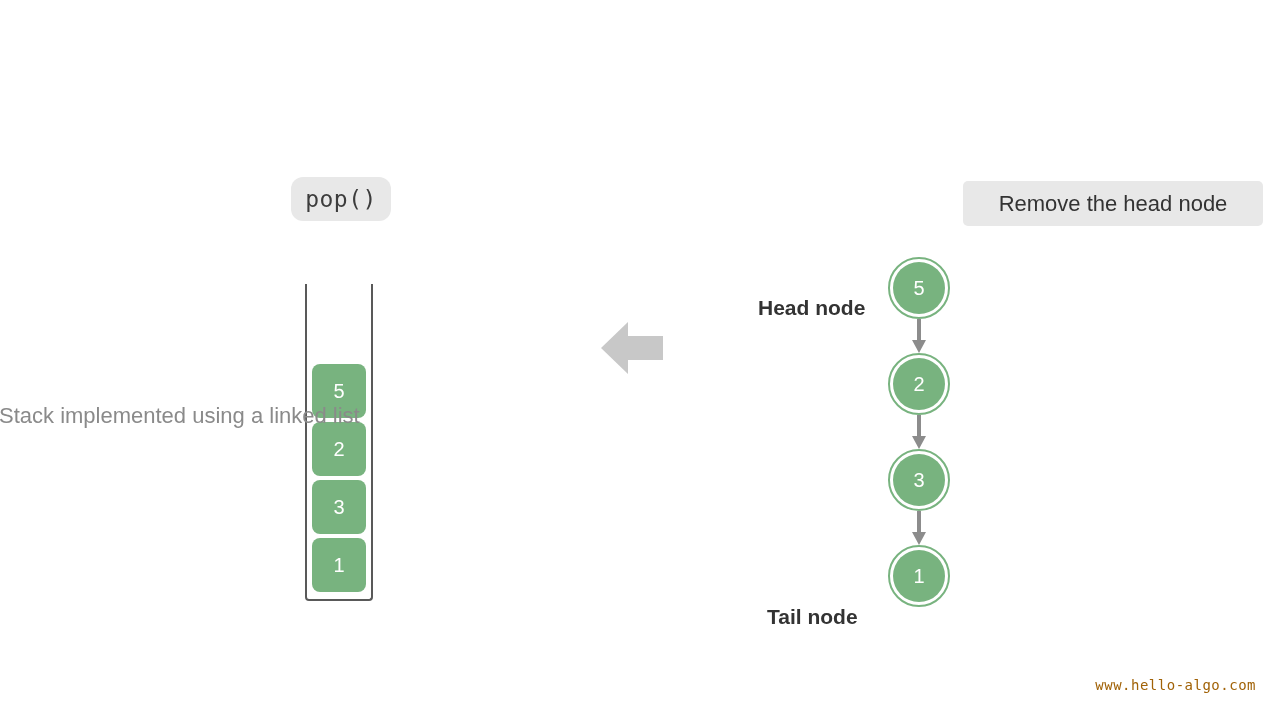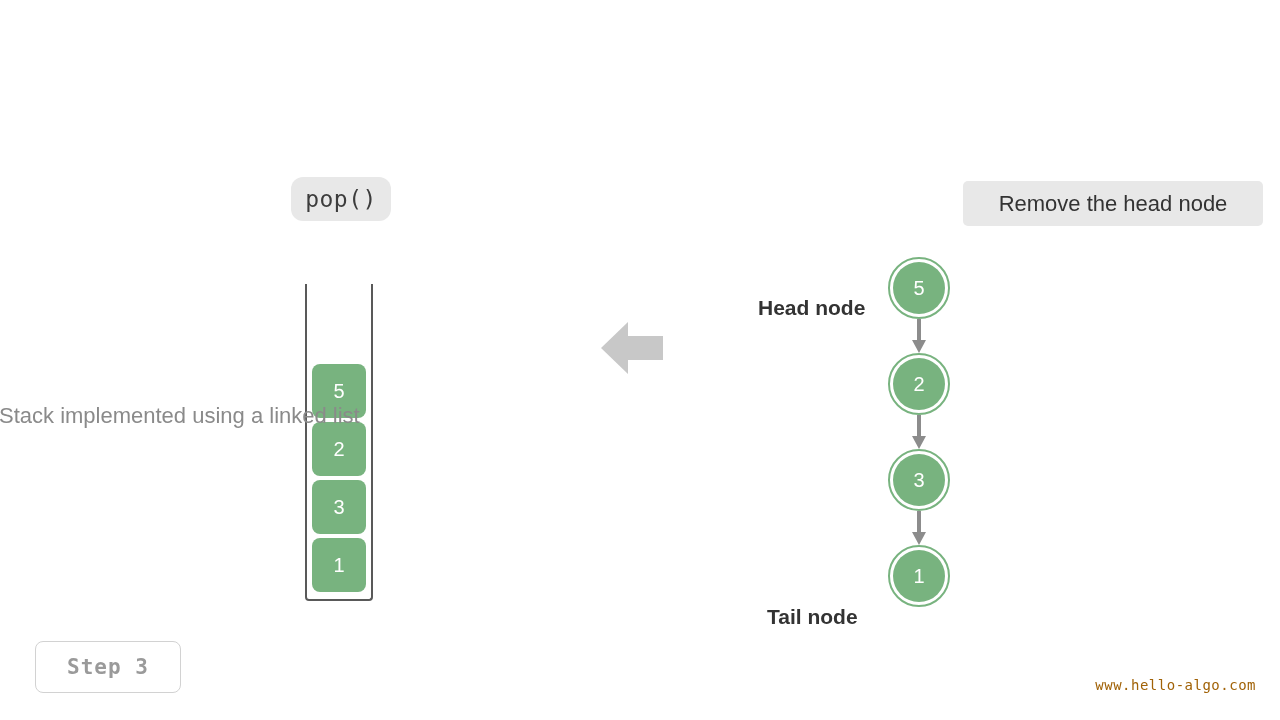--- a/index.html
+++ b/index.html
@@ -260,17 +260,16 @@
     <div class="ll-node" style="top:288px;">
       <div class="disc">1</div>
     </div>
 
   </div>
 
   <div class="node-label label-head">Head node</div>
 
   <div class="node-label label-tail">Tail node</div>
 
-  <div class="step-badge">Step 3</div>
 
   <div class="watermark">www.hello-algo.com</div>
 
 </div>
 
 </body></html>

